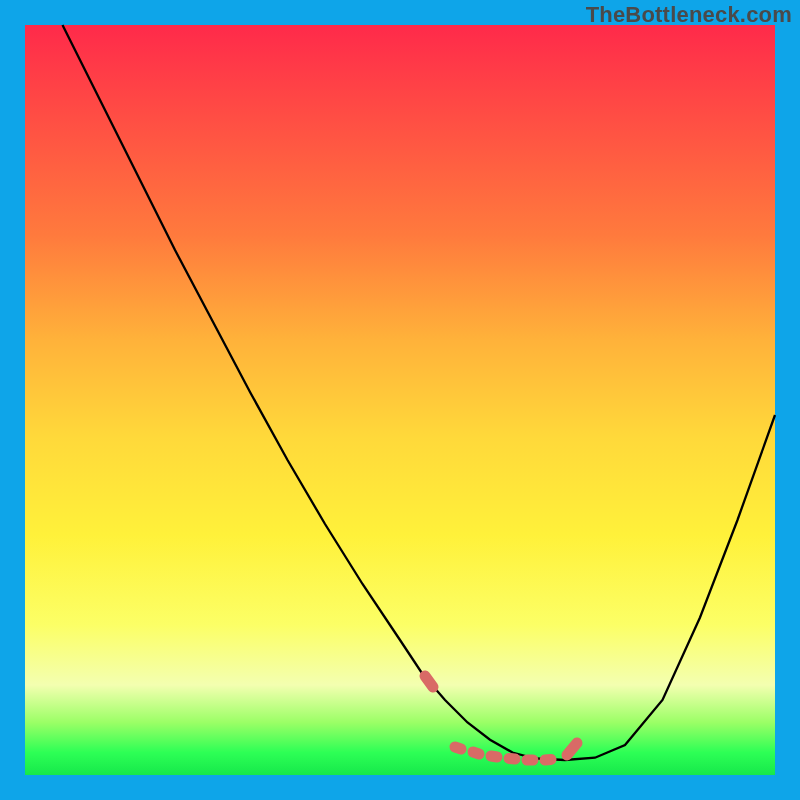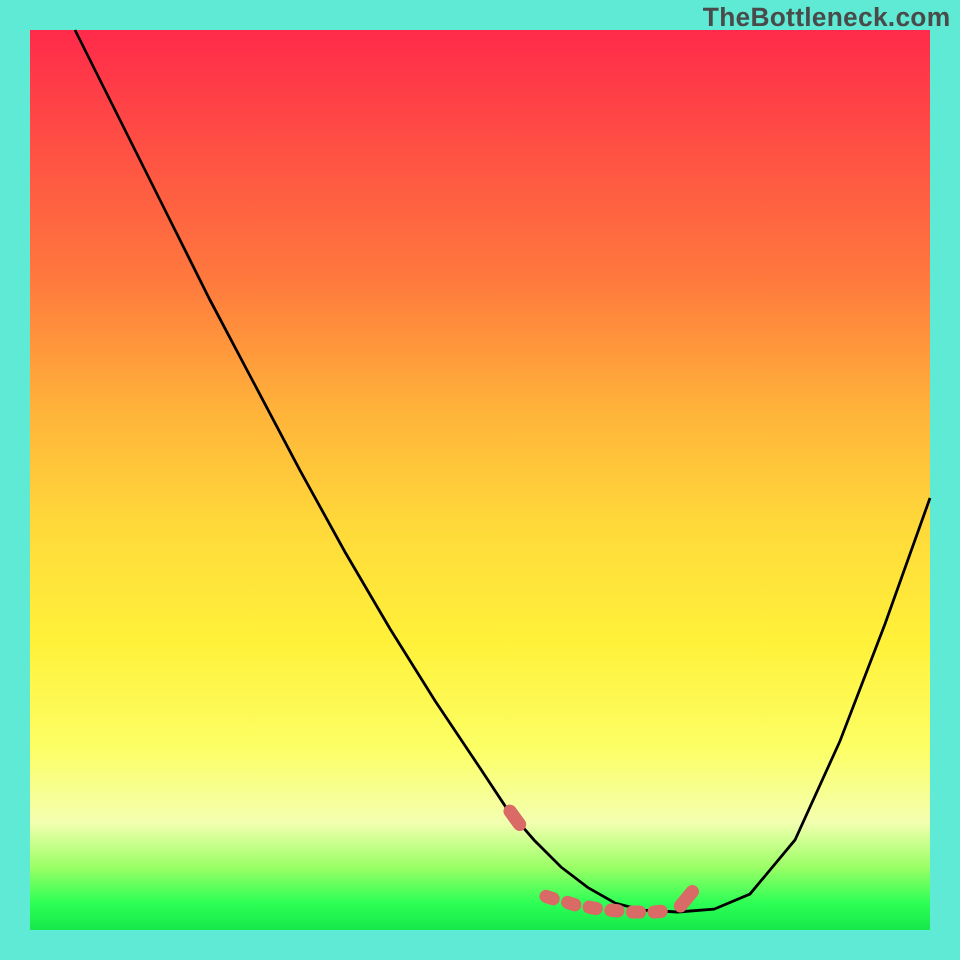--- a/index.html
+++ b/index.html
@@ -10,21 +10,21 @@
     background: #000;
     overflow: hidden;
     font-family: Arial, Helvetica, sans-serif;
   }
   .frame {
     position: absolute;
     left: 0;
     top: 0;
     width: 800px;
     height: 800px;
-    background: #5eead4;
+    background: #0ea5e9;
   }
   .plot {
     position: absolute;
     left: 25px;
     top: 25px;
     width: 750px;
     height: 750px;
     
     background: linear-gradient(
       to bottom,

